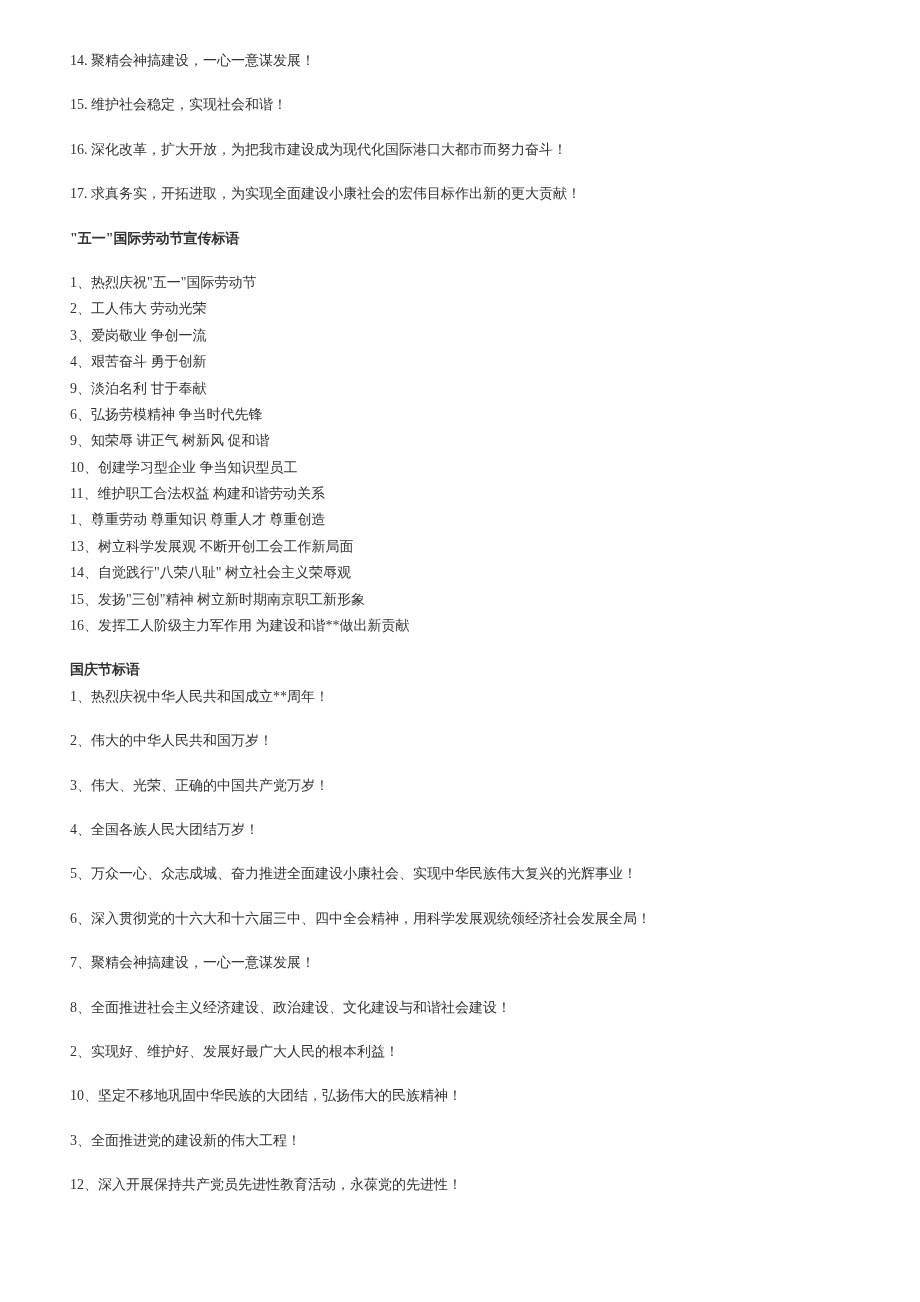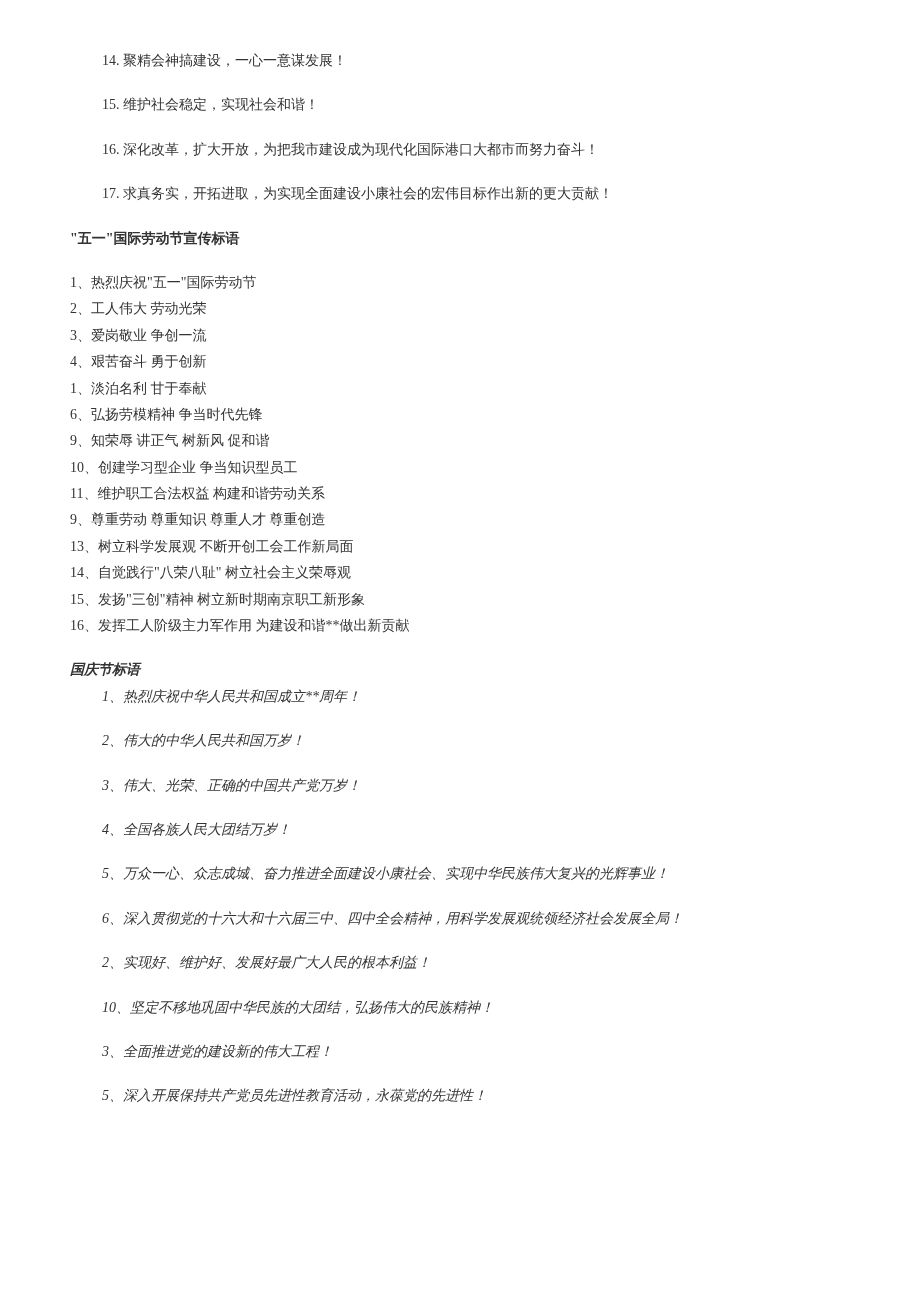--- a/index.html
+++ b/index.html
@@ -8,36 +8,34 @@
       line-height: 1.6;
       color: #333;
       background: #fff;
       margin: 0;
       padding: 50px 70px;
       width: 920px;
       box-sizing: border-box;
     }
     .numbered-item {
       margin-bottom: 22px;
-      margin-left: 32px;
     }
     .section-heading {
       font-weight: bold;
       margin-bottom: 22px;
       margin-top: 4px;
     }
     .tight-item {
       margin-bottom: 4px;
     }
     .list-block {
       margin-bottom: 22px;
     }
     .section-gap {
       margin-top: 6px;
-      font-style: italic;
     }
   </style>
 </head>
 <body>
 
 <div>
 
   <div>
     <div class="numbered-item">14. 聚精会神搞建设，一心一意谋发展！</div>
     <div class="numbered-item">15. 维护社会稳定，实现社会和谐！</div>
@@ -45,40 +43,42 @@
     <div class="numbered-item">17. 求真务实，开拓进取，为实现全面建设小康社会的宏伟目标作出新的更大贡献！</div>
   </div>
 
   <div>
     <div class="section-heading">"五一"国际劳动节宣传标语</div>
     <div class="list-block">
       <div class="tight-item">1、热烈庆祝"五一"国际劳动节</div>
       <div class="tight-item">2、工人伟大 劳动光荣</div>
       <div class="tight-item">3、爱岗敬业 争创一流</div>
       <div class="tight-item">4、艰苦奋斗 勇于创新</div>
-      <div class="tight-item">1、淡泊名利 甘于奉献</div>
+      <div class="tight-item">9、淡泊名利 甘于奉献</div>
       <div class="tight-item">6、弘扬劳模精神 争当时代先锋</div>
       <div class="tight-item">9、知荣辱 讲正气 树新风 促和谐</div>
       <div class="tight-item">10、创建学习型企业 争当知识型员工</div>
       <div class="tight-item">11、维护职工合法权益 构建和谐劳动关系</div>
-      <div class="tight-item">9、尊重劳动 尊重知识 尊重人才 尊重创造</div>
+      <div class="tight-item">1、尊重劳动 尊重知识 尊重人才 尊重创造</div>
       <div class="tight-item">13、树立科学发展观 不断开创工会工作新局面</div>
       <div class="tight-item">14、自觉践行"八荣八耻" 树立社会主义荣辱观</div>
       <div class="tight-item">15、发扬"三创"精神 树立新时期南京职工新形象</div>
       <div class="tight-item">16、发挥工人阶级主力军作用 为建设和谐**做出新贡献</div>
     </div>
   </div>
 
   <div class="section-gap">
     <div class="section-heading" style="margin-bottom:4px;">国庆节标语</div>
     <div class="numbered-item">1、热烈庆祝中华人民共和国成立**周年！</div>
     <div class="numbered-item">2、伟大的中华人民共和国万岁！</div>
     <div class="numbered-item">3、伟大、光荣、正确的中国共产党万岁！</div>
     <div class="numbered-item">4、全国各族人民大团结万岁！</div>
     <div class="numbered-item">5、万众一心、众志成城、奋力推进全面建设小康社会、实现中华民族伟大复兴的光辉事业！</div>
     <div class="numbered-item">6、深入贯彻党的十六大和十六届三中、四中全会精神，用科学发展观统领经济社会发展全局！</div>
+    <div class="numbered-item">7、聚精会神搞建设，一心一意谋发展！</div>
+    <div class="numbered-item">8、全面推进社会主义经济建设、政治建设、文化建设与和谐社会建设！</div>
     <div class="numbered-item">2、实现好、维护好、发展好最广大人民的根本利益！</div>
     <div class="numbered-item">10、坚定不移地巩固中华民族的大团结，弘扬伟大的民族精神！</div>
     <div class="numbered-item">3、全面推进党的建设新的伟大工程！</div>
-    <div class="numbered-item">5、深入开展保持共产党员先进性教育活动，永葆党的先进性！</div>
+    <div class="numbered-item">12、深入开展保持共产党员先进性教育活动，永葆党的先进性！</div>
   </div>
 
 </div>
 
 </body></html>

